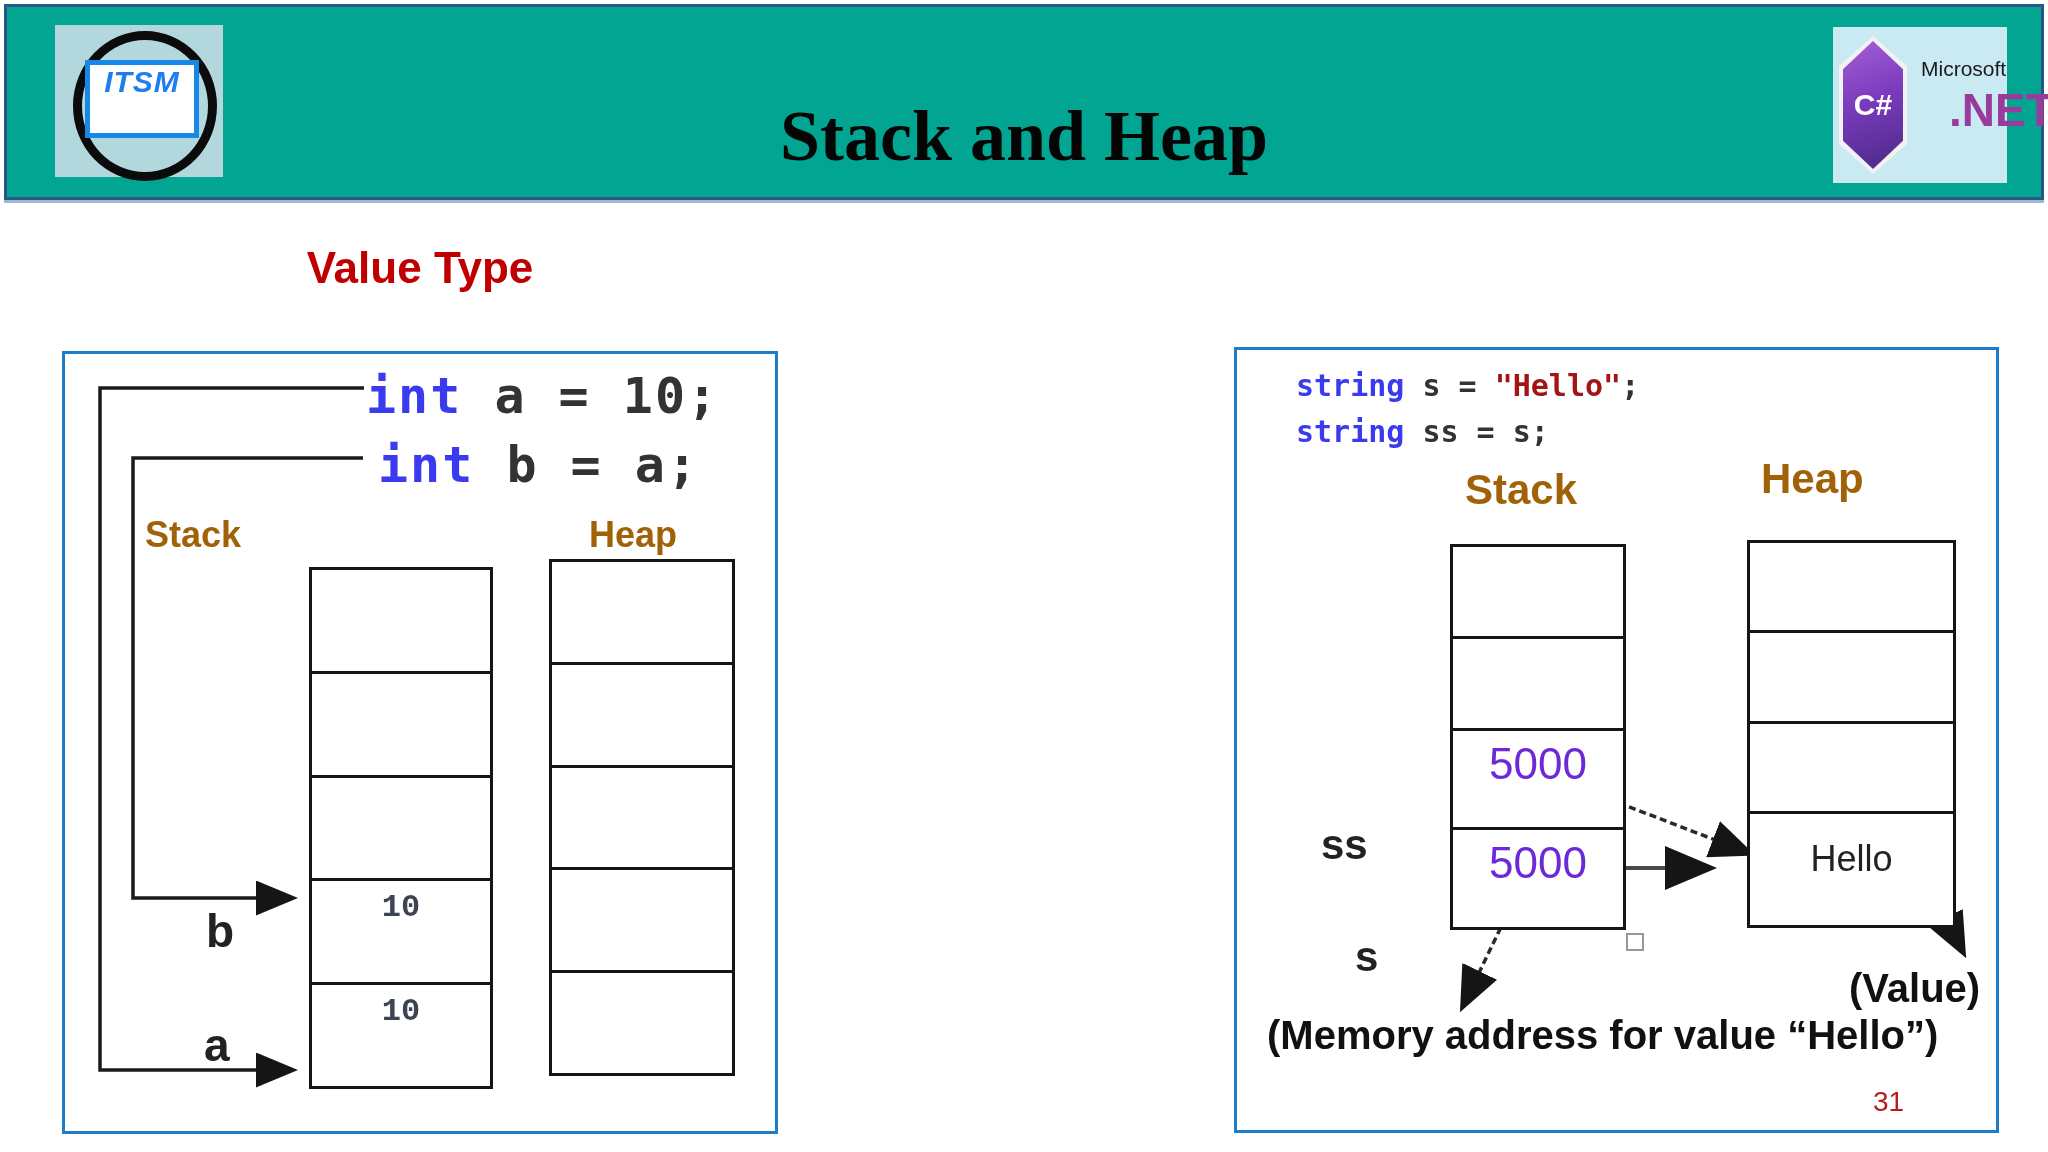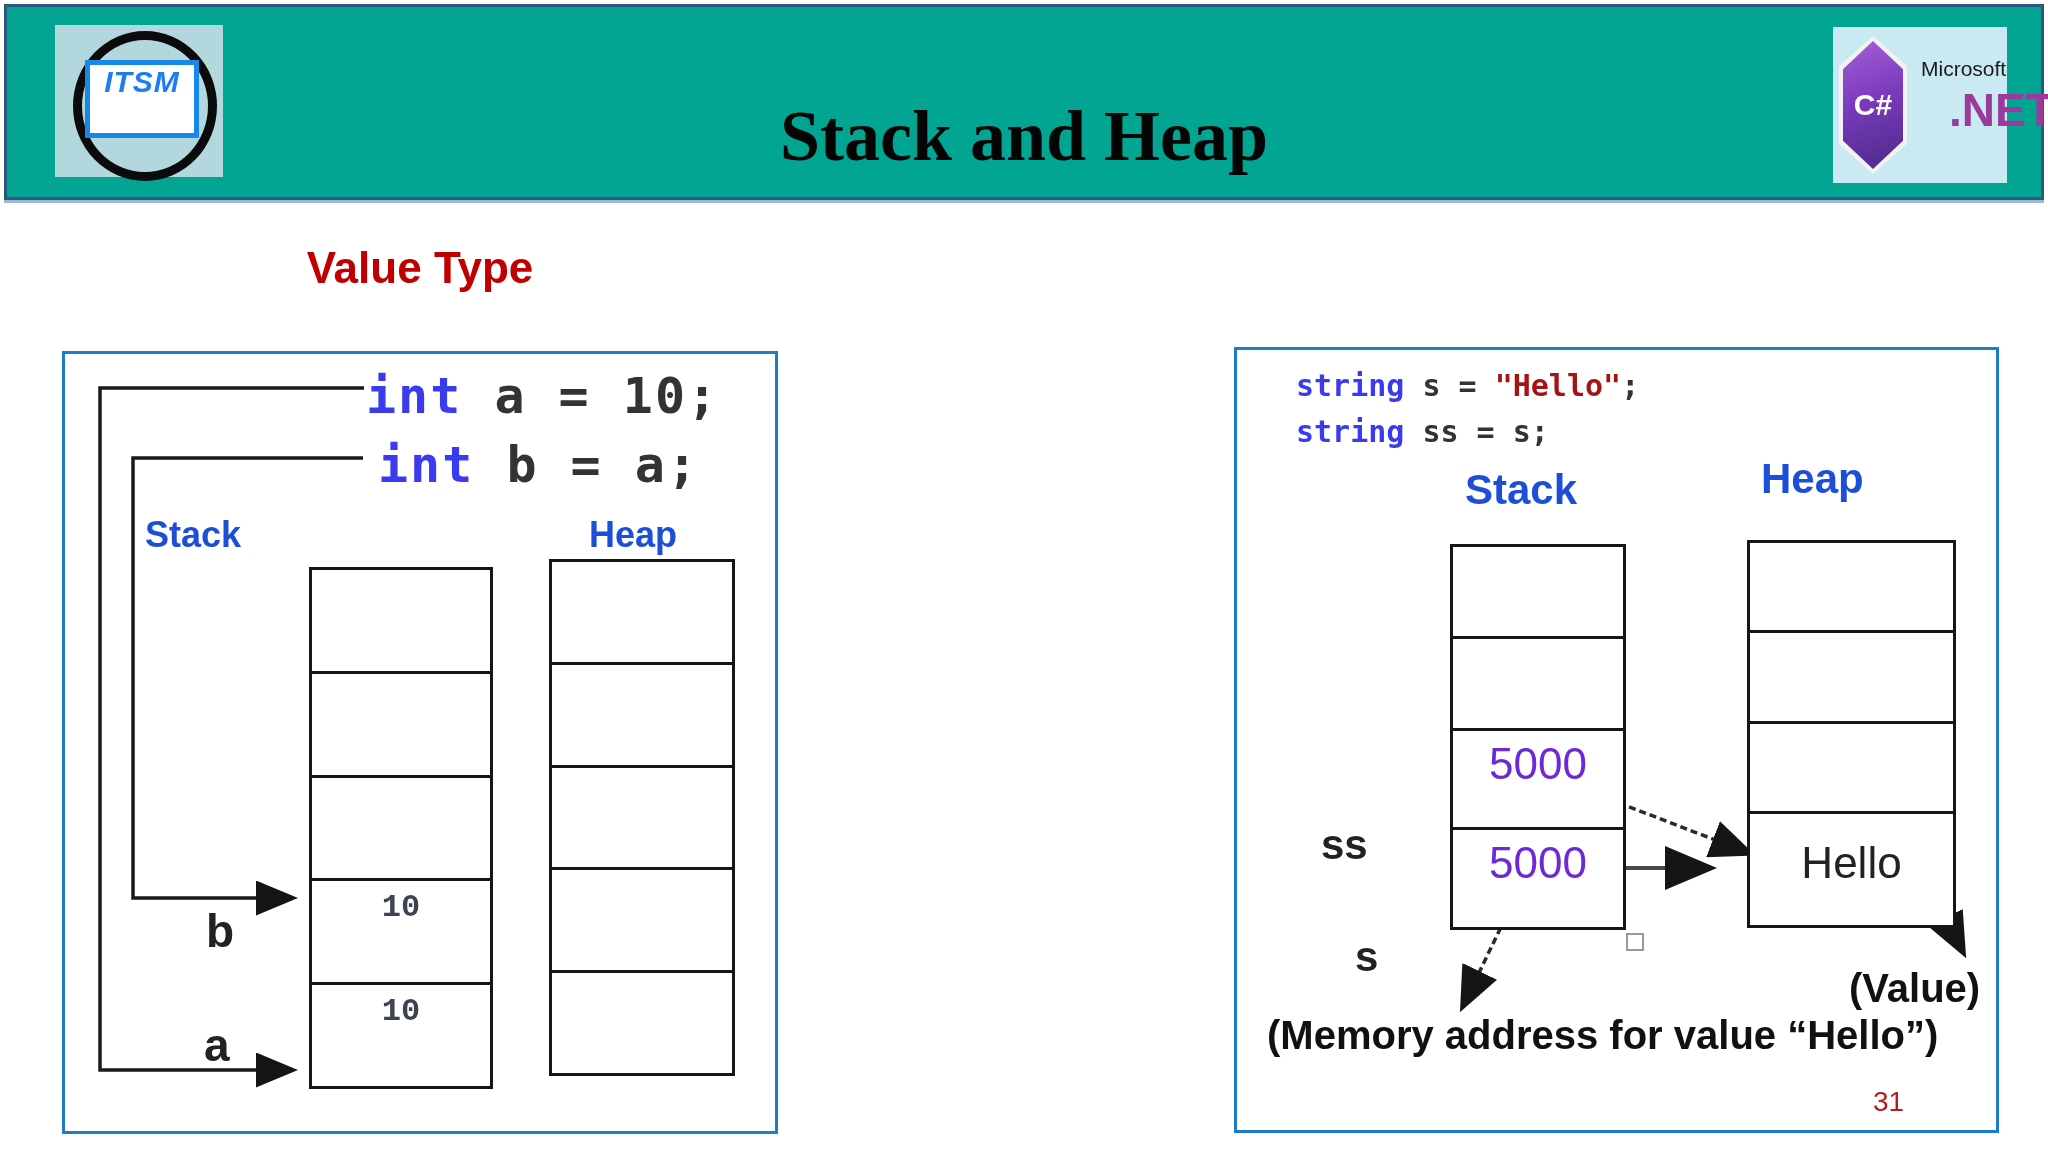--- a/index.html
+++ b/index.html
@@ -51,23 +51,23 @@
           font-weight:600;font-size:30px;color:#333333;white-space:pre;}
   .kw{color:#3a3aee;}
   .str{color:#a31515;}
 
   
   .memcol{position:absolute;border:3px solid #151515;display:flex;flex-direction:column;background:#ffffff;}
   .memcol .cell{flex:1;border-bottom:3px solid #151515;text-align:center;}
   .memcol .cell:last-child{border-bottom:none;}
   .cell-val-l{font-size:32px;font-weight:bold;color:#3c4452;padding-top:8px;font-family:Liberation Mono, monospace;}
   .cell-val-r1{font-size:44px;font-weight:400;color:#6d28d9;padding-top:8px;}
-  .cell-val-r2{font-size:44px;font-weight:400;color:#222222;padding-top:24px;}
+  .cell-val-r2{font-size:36px;font-weight:400;color:#222222;padding-top:24px;}
 
-  .mem-label{position:absolute;font-weight:bold;color:#1d4ed8;}
+  .mem-label{position:absolute;font-weight:bold;color:#a16207;}
   .var-label{position:absolute;font-weight:bold;color:#222222;}
 
   .note{position:absolute;font-weight:600;color:#111111;font-size:40px;white-space:nowrap;}
   .page-num{position:absolute;font-size:28px;color:#b91c1c;}
   .handle{position:absolute;width:14px;height:14px;background:#ffffff;border:2px solid #999999;}
 </style>
 </head>
 <body>
 
 <div class="slide">

